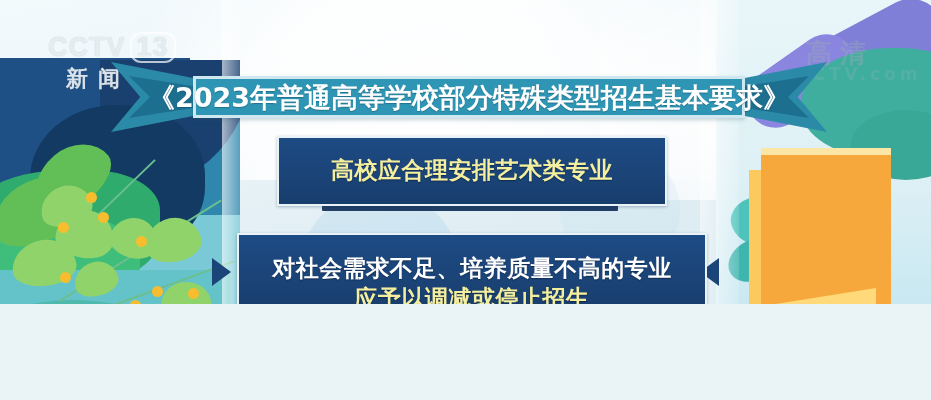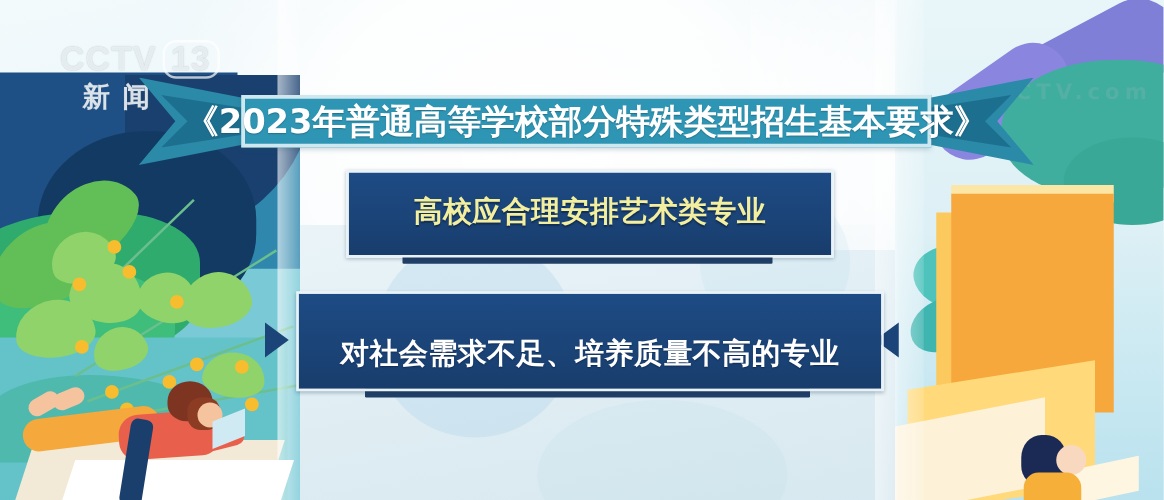--- a/index.html
+++ b/index.html
@@ -1,21 +1,21 @@
 <!DOCTYPE html>
 <html><head>
 <meta charset="utf-8">
 <style>
   html,body{margin:0;padding:0;}
   body{
     width:931px;height:400px;overflow:hidden;
     font-family:"Liberation Sans","DejaVu Sans",sans-serif;
     background:#eaf4f7;
   }
-  #stage{position:relative;width:931px;height:400px;overflow:hidden;
+  #stage{position:relative;width:931px;height:304px;overflow:hidden;
     background:linear-gradient(170deg,#f2fafc 0%,#eaf4f8 40%,#dfedf3 70%,#d6e7ef 100%);}
 
   
   .art{position:absolute;pointer-events:none;}
 
   
   .top-glow{left:120px;top:-120px;width:620px;height:300px;
     background:radial-gradient(ellipse at 50% 80%,#ffffff 0%,rgba(255,255,255,.85) 42%,rgba(255,255,255,0) 72%);}
   .top-glow2{left:600px;top:-60px;width:420px;height:260px;
     background:radial-gradient(ellipse at 40% 70%,#ffffff 0%,rgba(255,255,255,.6) 45%,rgba(255,255,255,0) 75%);}
@@ -211,20 +211,21 @@
 
   <div class="vpanel" style="left:222px;width:18px;"></div>
   <div class="vpanel" style="left:700px;width:18px;opacity:.8;"></div>
 
   <div class="cctv">
     <div class="row1">
       <span>CCTV</span><span class="thirteen">13</span>
     </div>
     <div class="row2">新闻</div>
   </div>
+  <div class="hd">高清</div>
   <div class="hd2">CCTV.com</div>
 
   <div class="banner">
     <div class="wing l"></div>
     <div class="wing r"></div>
     <div class="wing l2"></div>
     <div class="wing r2"></div>
     <div class="title-box">
       <span>《2023年普通高等学校部分特殊类型招生基本要求》</span>
     </div>
@@ -237,16 +238,17 @@
     </div>
   </div>
 
   <div class="arrow left"></div>
   <div class="arrow right"></div>
 
   <div class="boxwrap" id="box2">
     <div class="shadowbar"></div>
     <div class="box">
       <div class="ln wht">对社会需求不足、培养质量不高的专业</div>
+      <div class="ln yel">应予以调减或停止招生</div>
     </div>
   </div>
 
 </div>
 
 </body></html>

